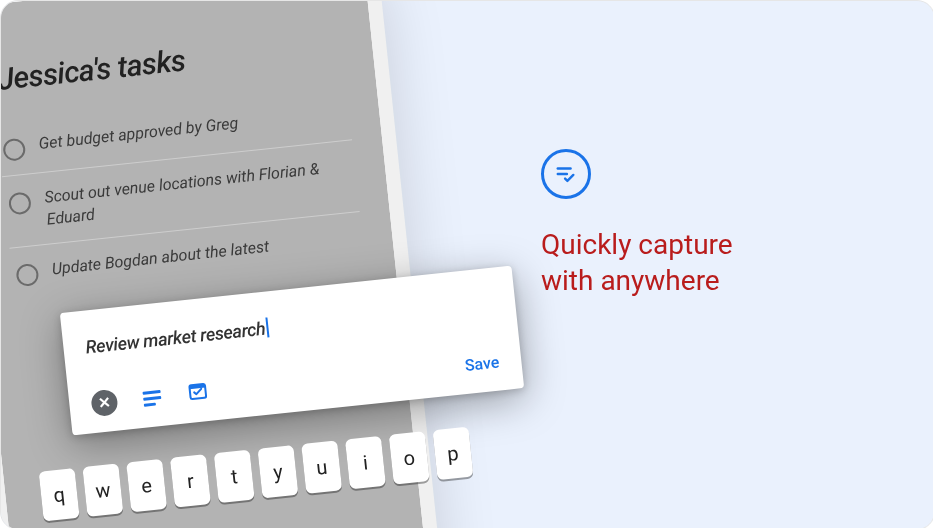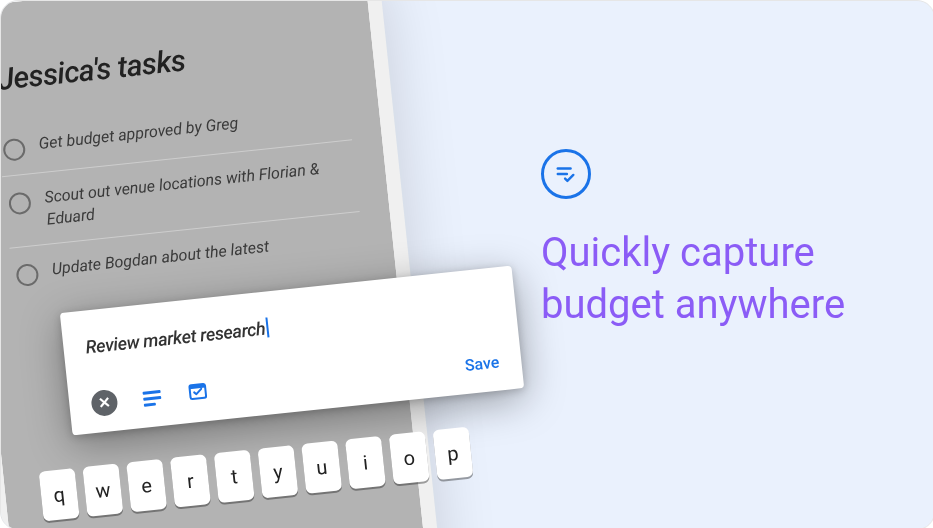--- a/index.html
+++ b/index.html
@@ -31,22 +31,22 @@
     width: 44px;
     height: 44px;
     border: 3px solid #1a73e8;
     border-radius: 50%;
     display: flex;
     align-items: center;
     justify-content: center;
     margin-bottom: 28px;
   }
   .hero-title {
-    color: #8b5cf6;
-    font-size: 40px;
+    color: #b91c1c;
+    font-size: 28px;
     line-height: 1.3;
     font-weight: 400;
   }
 
   
   .phone {
     position: absolute;
     left: -30px;
     top: -30px;
     width: 440px;
@@ -259,17 +259,17 @@
   <div class="right-side">
     <div class="hero-icon">
       <svg width="22" height="22" viewBox="0 0 24 24">
         <line x1="3" y1="6" x2="17" y2="6" stroke="#1a73e8" stroke-width="2.6" stroke-linecap="round"></line>
         <line x1="3" y1="12" x2="13" y2="12" stroke="#1a73e8" stroke-width="2.6" stroke-linecap="round"></line>
         <path d="M11 17l2.5 2.5L20 13" fill="none" stroke="#1a73e8" stroke-width="2.6" stroke-linecap="round" stroke-linejoin="round"></path>
       </svg>
     </div>
     <div class="hero-title">
       <div>Quickly capture</div>
-      <div>budget anywhere</div>
+      <div>with anywhere</div>
     </div>
   </div>
 
 </div>
 
 </body></html>

